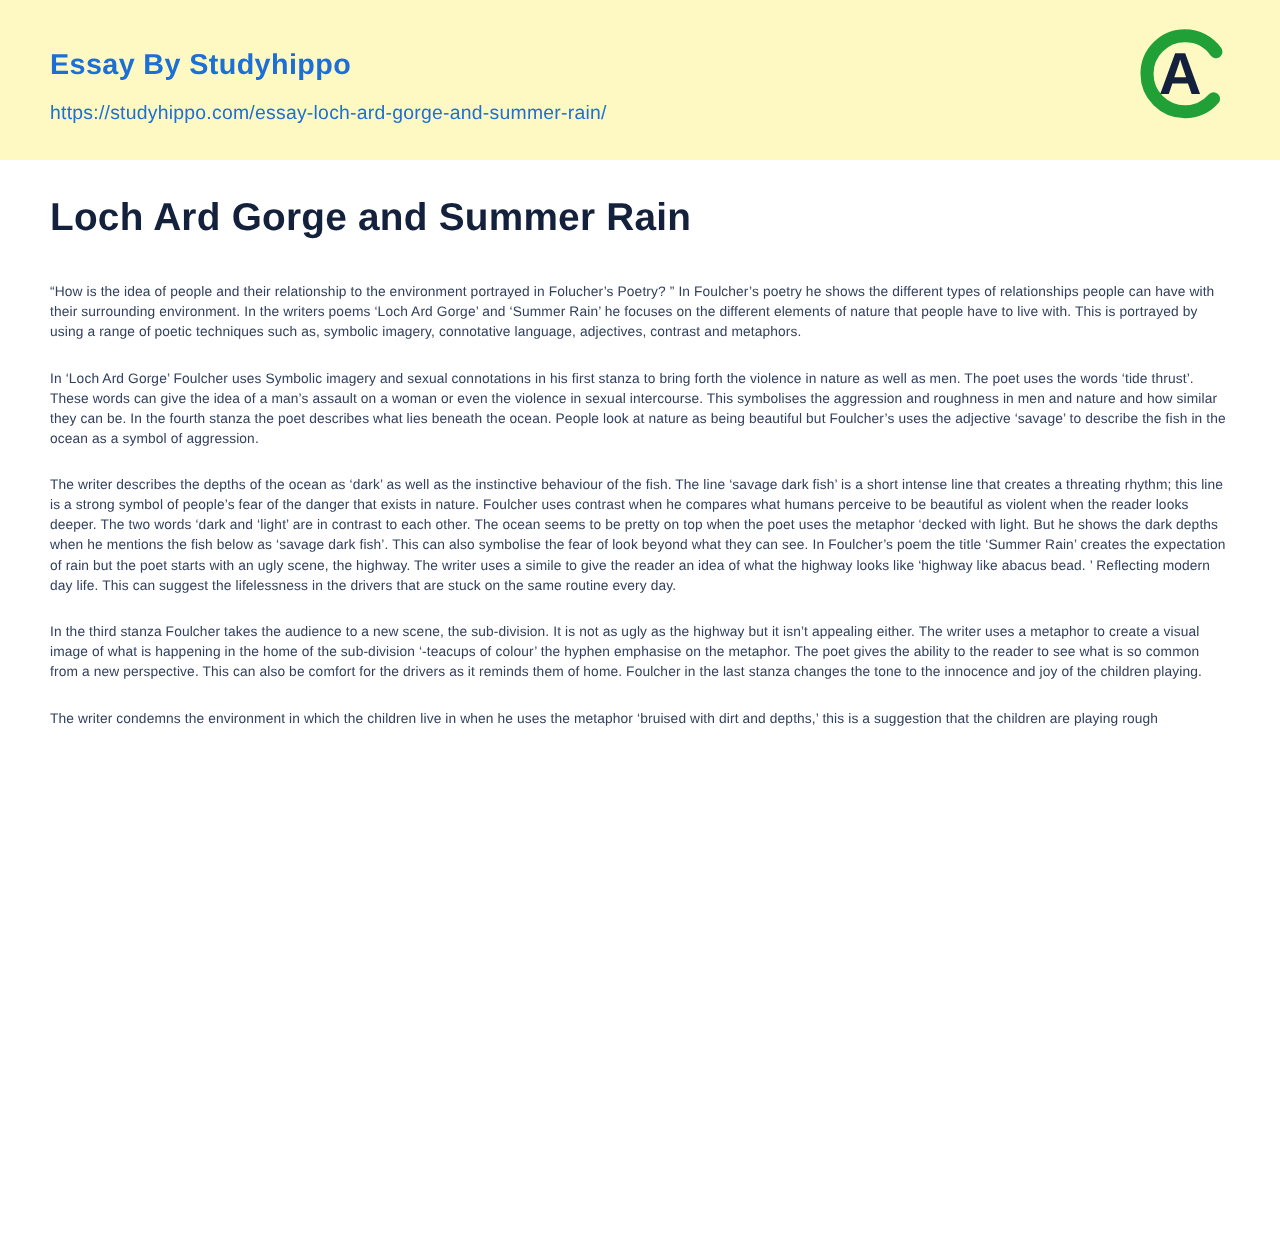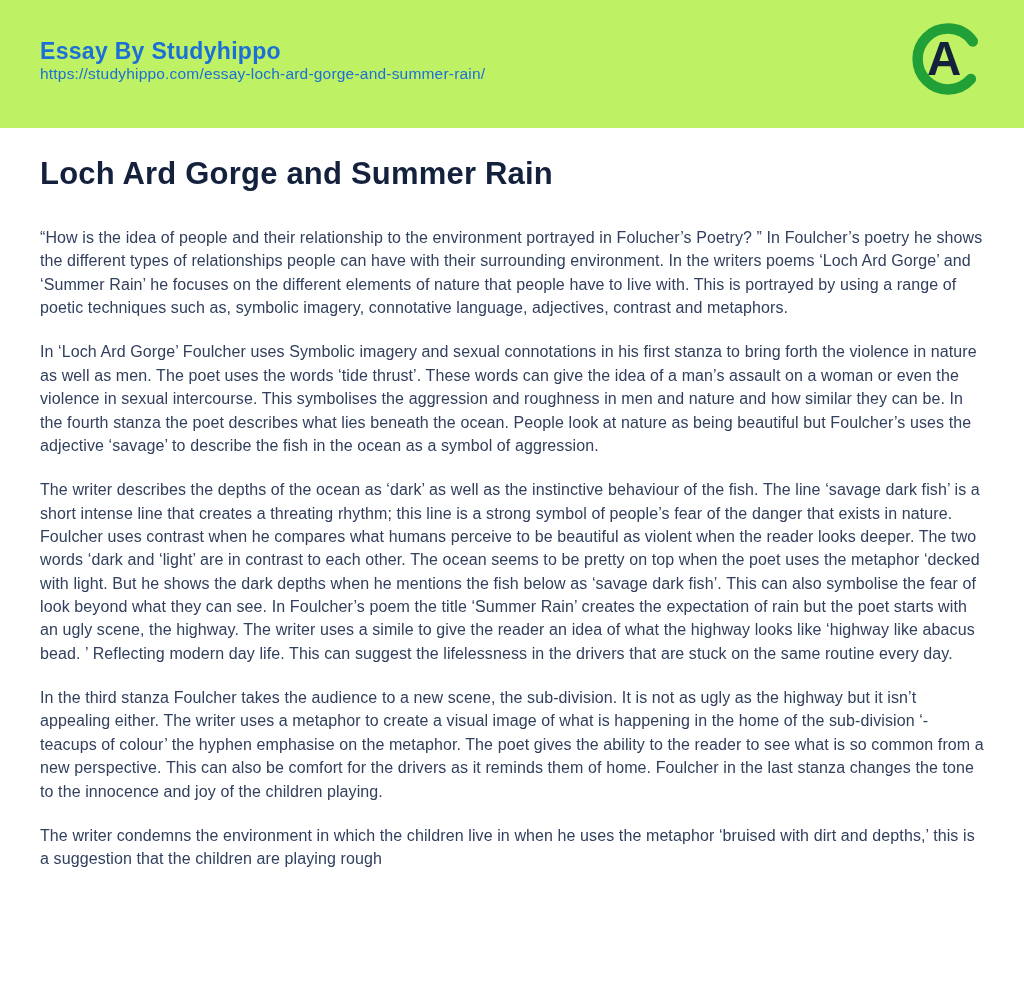--- a/index.html
+++ b/index.html
@@ -11,34 +11,35 @@
   }
   .page {
     width: 1024px;
     min-height: 987px;
     background: #ffffff;
     margin: 0 auto;
   }
 
   
   .header {
-    background: #bef264;
+    background: #fef9c3;
     padding: 38px 40px 28px 40px;
     position: relative;
     min-height: 128px;
   }
   .site-label {
     color: #1c6fd6;
     font-size: 23px;
     font-weight: bold;
     letter-spacing: 0.3px;
     margin: 0;
   }
   .source-url {
     display: inline-block;
+    margin-top: 17px;
     color: #1c6fd6;
     font-size: 15.5px;
     text-decoration: none;
     letter-spacing: 0.2px;
     cursor: pointer;
   }
   .logo {
     position: absolute;
     right: 38px;
     top: 21px;
@@ -53,21 +54,21 @@
   }
   .article-title {
     color: #14213d;
     font-size: 31px;
     font-weight: bold;
     letter-spacing: 0.2px;
     margin: 8px 0 34px 0;
   }
   .essay-paragraph {
     color: #32405e;
-    font-size: 16px;
+    font-size: 11px;
     line-height: 1.46;
     letter-spacing: 0.1px;
     margin: 0 0 21px 0;
   }
 </style>
 </head>
 <body>
 
 <div class="page">
 

